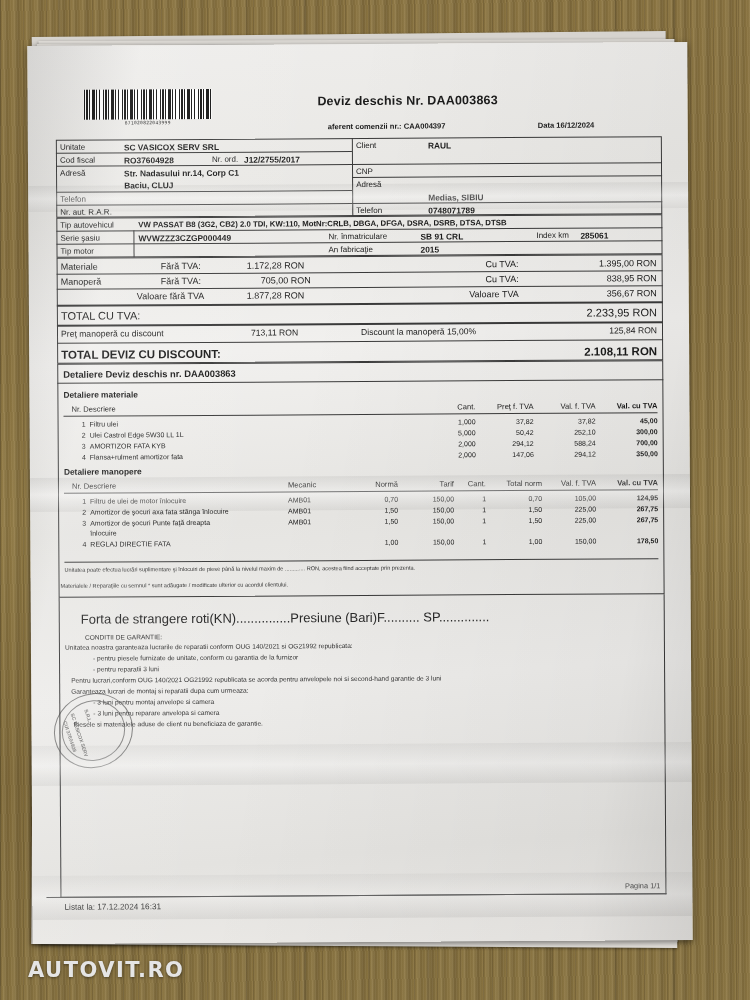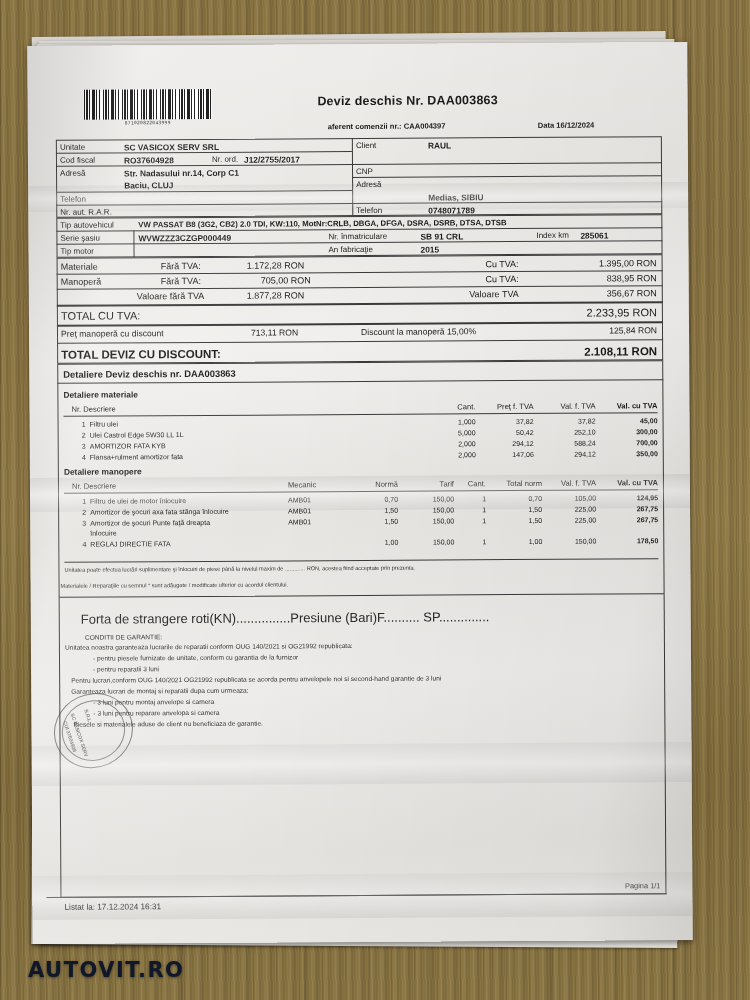--- a/index.html
+++ b/index.html
@@ -75,21 +75,21 @@
     border:1.1px solid #3a3a3a;border-radius:50%;transform:rotate(-24deg);
     opacity:.62;}
   #stamp .ring{position:absolute;left:7px;top:6px;right:7px;bottom:6px;
     border:.8px solid #4a4a4a;border-radius:50%;}
   #stamp .s1,#stamp .s2,#stamp .s3{position:absolute;font-size:5px;color:#333;white-space:nowrap;font-weight:bold;}
   #stamp .s1{left:30px;top:12px;transform:rotate(96deg);transform-origin:left top;}
   #stamp .s2{left:44px;top:14px;transform:rotate(96deg);transform-origin:left top;}
   #stamp .s3{left:20px;top:16px;transform:rotate(96deg);transform-origin:left top;}
 
   
-  #wm{position:absolute;left:28px;bottom:18px;color:#0f172a;font-size:21px;
+  #wm{position:absolute;left:28px;bottom:18px;color:#e5e5e5;font-size:21px;
     font-weight:bold;letter-spacing:1.5px;font-family:"DejaVu Sans",sans-serif;
     text-shadow:0 1px 3px rgba(0,0,0,.45);}
 </style>
 </head>
 <body>
 
 <div id="wood"></div>
 
 <div class="sheet-under" id="under3"></div>
 <div class="sheet-under" id="under2"></div>

